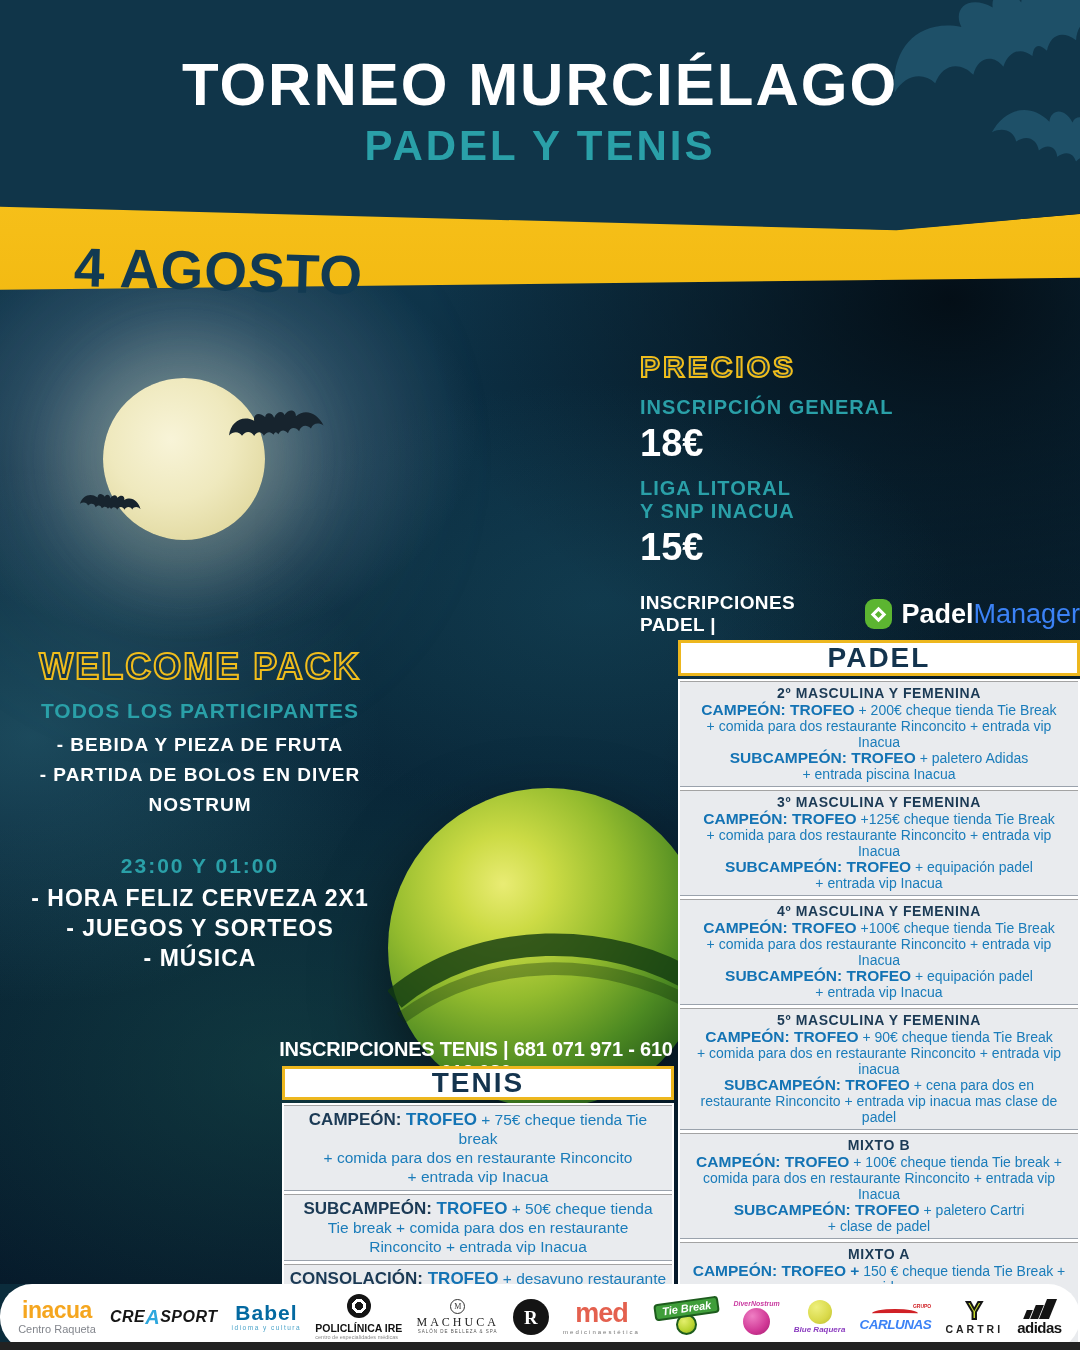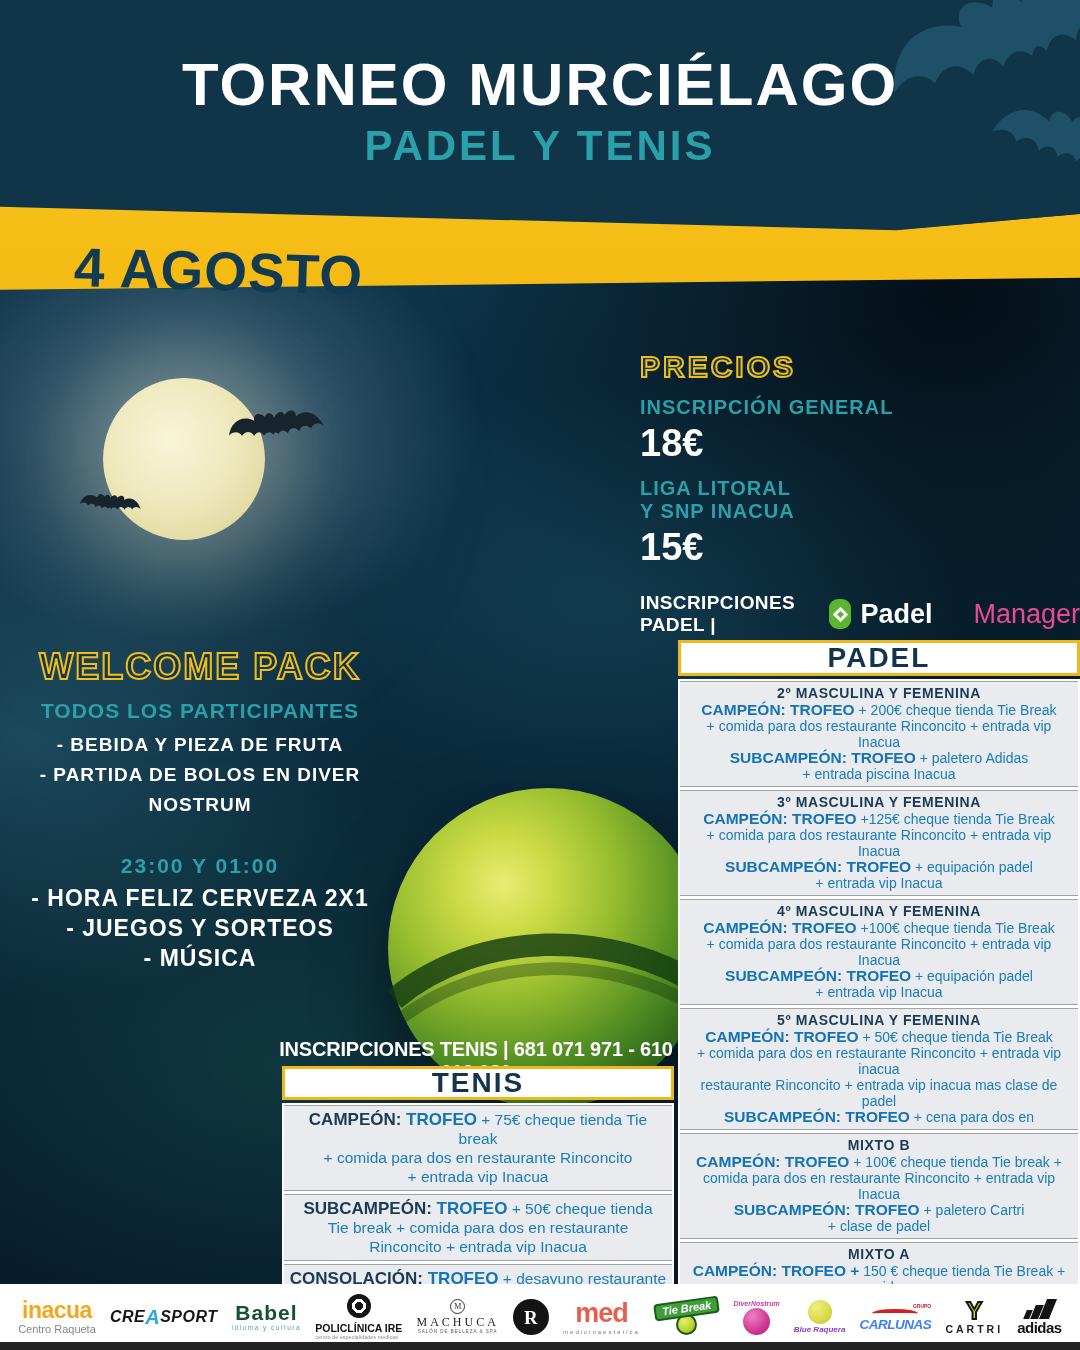--- a/index.html
+++ b/index.html
@@ -61,21 +61,21 @@
   .pr-title{font-size:30px;font-weight:700;letter-spacing:3px;}
   .pr-label{margin-top:12px;font-size:20px;font-weight:700;color:var(--teal);letter-spacing:1px;white-space:pre-line;}
   .pr-price{margin-top:3px;font-size:38px;font-weight:700;color:#fff;}
 
   .insc-padel{position:absolute;left:640px;top:592px;width:440px;display:flex;align-items:center;
     justify-content:center;gap:9px;z-index:2;}
   .insc-padel .lbl{font-size:19px;font-weight:700;color:#fff;letter-spacing:.4px;}
   .pm-icon{width:30px;height:30px;border-radius:9px;background:#5cb531;display:flex;align-items:center;justify-content:center;}
   .pm-icon i{display:block;width:11px;height:11px;border:3px solid #fff;transform:rotate(45deg);}
   .pm-bold{font-size:27px;font-weight:700;color:#fff;}
-  .pm-reg{font-size:27px;font-weight:400;color:#ec4899;margin-left:41px;}
+  .pm-reg{font-size:27px;font-weight:400;color:#3b82f6;}
 
   
   .table{position:absolute;z-index:4;}
   .tbl-head{background:#fff;border:3px solid var(--yellow-border);height:36px;display:flex;
     align-items:center;justify-content:center;font-size:28px;font-weight:700;color:#14344e;letter-spacing:2px;}
   .rows{background:#fff;padding:2px;margin-top:3px;}
   .row{background:var(--row-bg);border-top:1px solid #a3a3a3;border-bottom:1px solid #9aa2ac;
     padding:3px 4px 4px;margin-bottom:3px;text-align:center;}
   .row:last-child{margin-bottom:0;}
   .row-cat{font-size:14px;font-weight:700;color:var(--navy-text);letter-spacing:.6px;line-height:17px;}
@@ -86,27 +86,27 @@
   .tenis-table{left:282px;top:1066px;width:392px;}
   .tenis-table .tbl-head{height:34px;}
   .tenis-table .row{padding:4px 4px;}
   .tenis-table .row-line{font-size:15.5px;line-height:19px;}
   .tenis-table .seg-strong,.tenis-table .seg-navy{font-size:17px;}
   .insc-tenis{position:absolute;left:274px;top:1038px;width:404px;text-align:center;z-index:4;
     font-size:20px;font-weight:700;color:#fff;letter-spacing:-.2px;}
 
   
   .sponsors{position:absolute;left:0;top:1284px;width:1080px;height:66px;background:#fff;z-index:6;
-    display:flex;align-items:center;justify-content:space-evenly;padding:0 4px;}
+    display:flex;align-items:center;justify-content:space-evenly;padding:0 4px;border-radius:32px;}
   .logo{display:flex;flex-direction:column;align-items:center;justify-content:center;line-height:1;}
   .inacua-name{font-size:23px;font-weight:700;color:#f5a61f;letter-spacing:-.5px;}
   .inacua-sub{font-size:11px;color:#83868d;margin-top:2px;}
   .creasport{flex-direction:row;font-style:italic;font-weight:700;font-size:16px;color:#161616;letter-spacing:.5px;}
   .creasport .blue{color:#2ea7dd;font-size:20px;}
-  .babel-name{font-size:21px;font-weight:700;color:#14532d;letter-spacing:1px;}
+  .babel-name{font-size:21px;font-weight:700;color:#0369a1;letter-spacing:1px;}
   .babel-sub{font-size:6.5px;color:#4ba3c9;letter-spacing:1.5px;margin-top:2px;}
   .poli{flex-direction:column;gap:5px;align-items:center;}
   .poli-icon{width:24px;height:24px;border-radius:50%;
     background:radial-gradient(circle at 50% 50%, #141414 0 4px, #fff 4px 7px, #141414 7px);}
   .poli-col{display:flex;flex-direction:column;align-items:flex-start;}
   .poli-name{font-size:10.5px;font-weight:700;color:#111;}
   .poli-sub{font-size:5.5px;color:#8a8a8a;margin-top:2px;}
   .mach-m{width:15px;height:15px;border:1px solid #333;border-radius:50%;display:flex;align-items:center;
     justify-content:center;font-family:"Liberation Serif",serif;font-size:8px;color:#333;margin-bottom:2px;}
   .mach-name{font-family:"Liberation Serif",serif;font-size:12px;color:#222;letter-spacing:3px;}
@@ -247,24 +247,24 @@
             <div class="row-line"><span class="seg-strong">CAMPEÓN: TROFEO</span><span class="seg-body"> +100€ cheque tienda Tie Break</span></div>
             <div class="row-line"><span class="seg-body">+ comida para dos restaurante Rinconcito + entrada vip Inacua</span></div>
             <div class="row-line"><span class="seg-strong">SUBCAMPEÓN: TROFEO</span><span class="seg-body"> + equipación padel</span></div>
             <div class="row-line"><span class="seg-body">+ entrada vip Inacua</span></div>
           </div>
         </div>
 
         <div class="row">
           <div class="row-cat">5º MASCULINA Y FEMENINA</div>
           <div>
-            <div class="row-line"><span class="seg-strong">CAMPEÓN: TROFEO</span><span class="seg-body"> + 50€ cheque tienda Tie Break</span></div>
+            <div class="row-line"><span class="seg-strong">CAMPEÓN: TROFEO</span><span class="seg-body"> + 90€ cheque tienda Tie Break</span></div>
             <div class="row-line"><span class="seg-body">+ comida para dos en restaurante Rinconcito + entrada vip inacua</span></div>
+            <div class="row-line"><span class="seg-strong">SUBCAMPEÓN: TROFEO</span><span class="seg-body"> + cena para dos en</span></div>
             <div class="row-line"><span class="seg-body">restaurante Rinconcito + entrada vip inacua mas clase de padel</span></div>
-            <div class="row-line"><span class="seg-strong">SUBCAMPEÓN: TROFEO</span><span class="seg-body"> + cena para dos en</span></div>
           </div>
         </div>
 
         <div class="row">
           <div class="row-cat">MIXTO B</div>
           <div>
             <div class="row-line"><span class="seg-strong">CAMPEÓN: TROFEO</span><span class="seg-body"> + 100€ cheque tienda Tie break +</span></div>
             <div class="row-line"><span class="seg-body">comida para dos en restaurante Rinconcito + entrada vip Inacua</span></div>
             <div class="row-line"><span class="seg-strong">SUBCAMPEÓN: TROFEO</span><span class="seg-body"> + paletero Cartri</span></div>
             <div class="row-line"><span class="seg-body">+ clase de padel</span></div>

